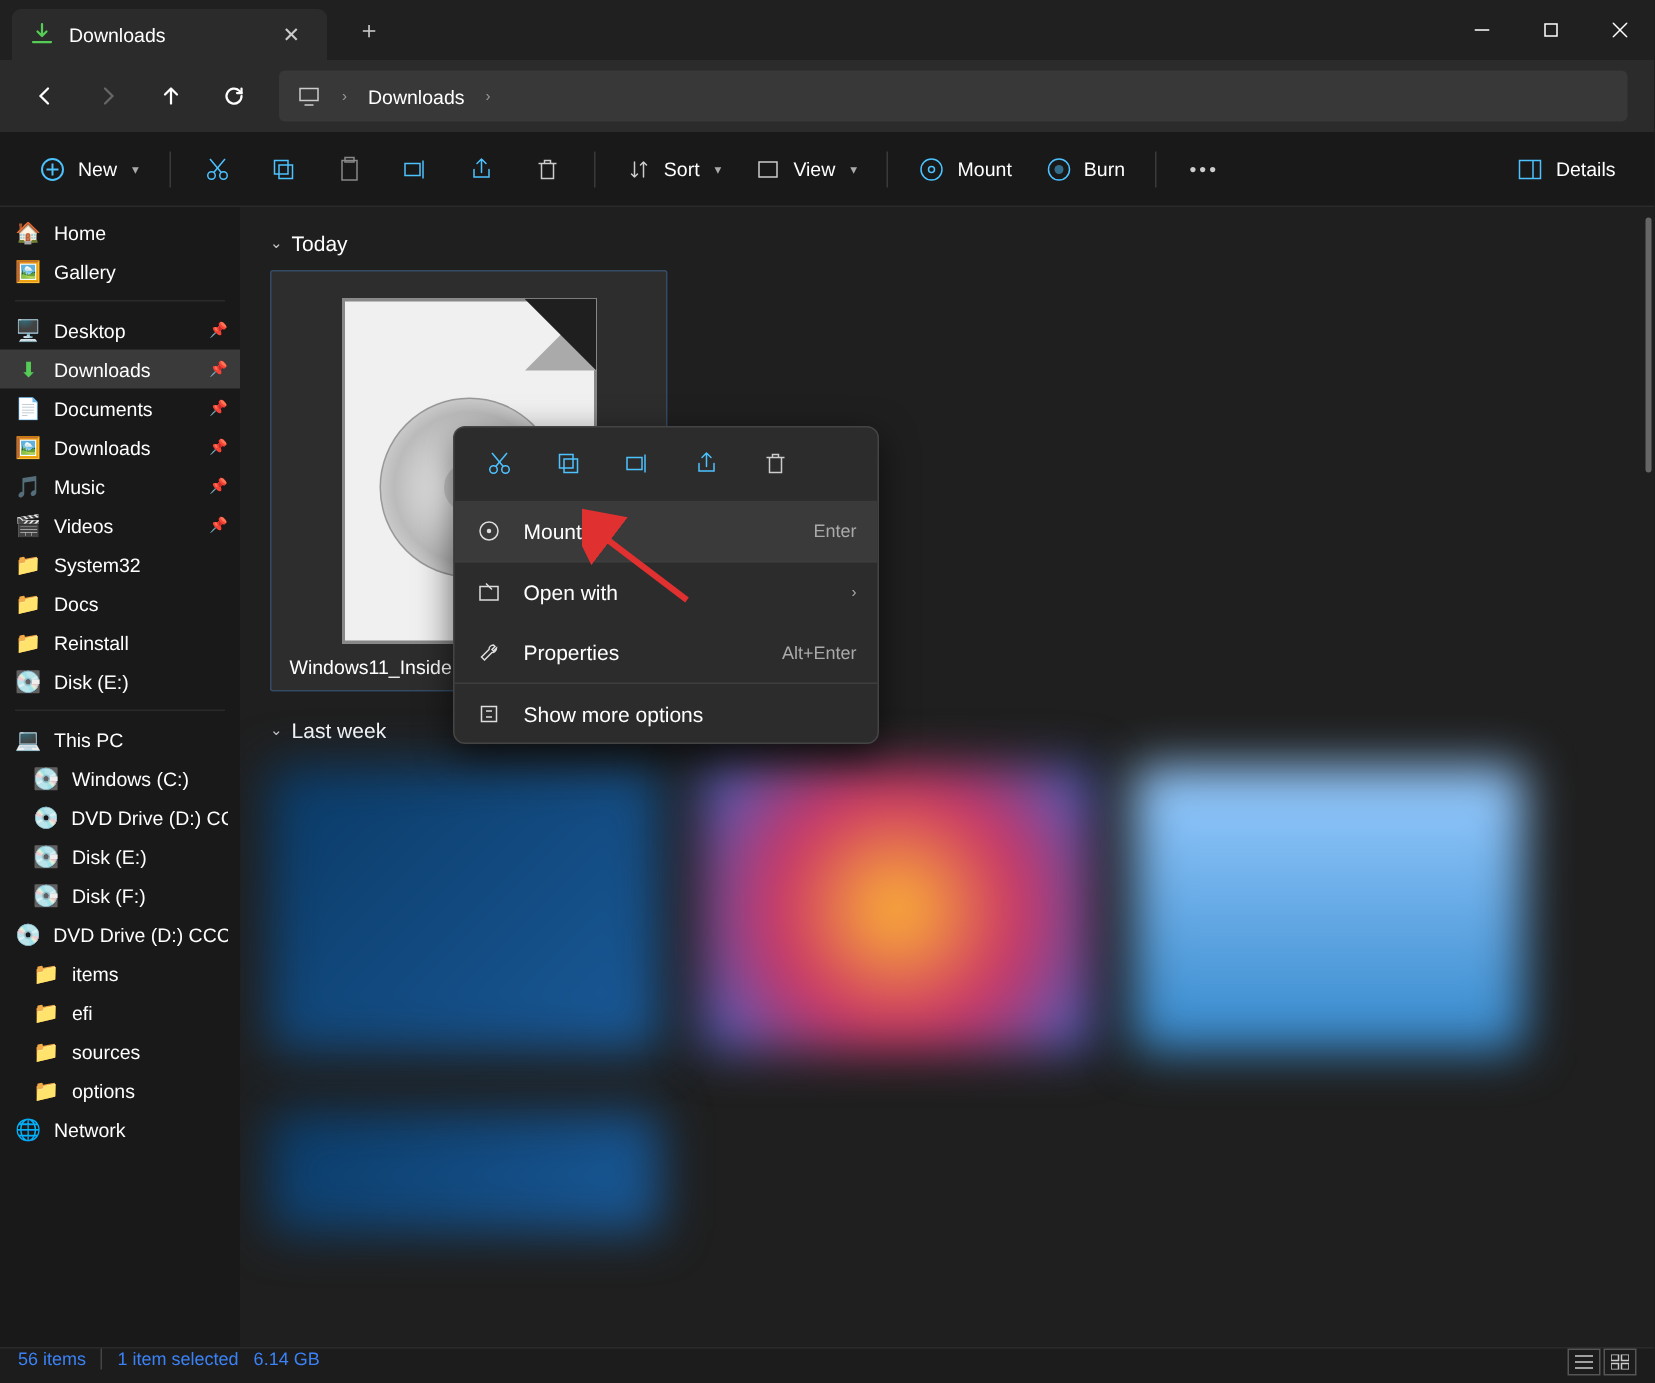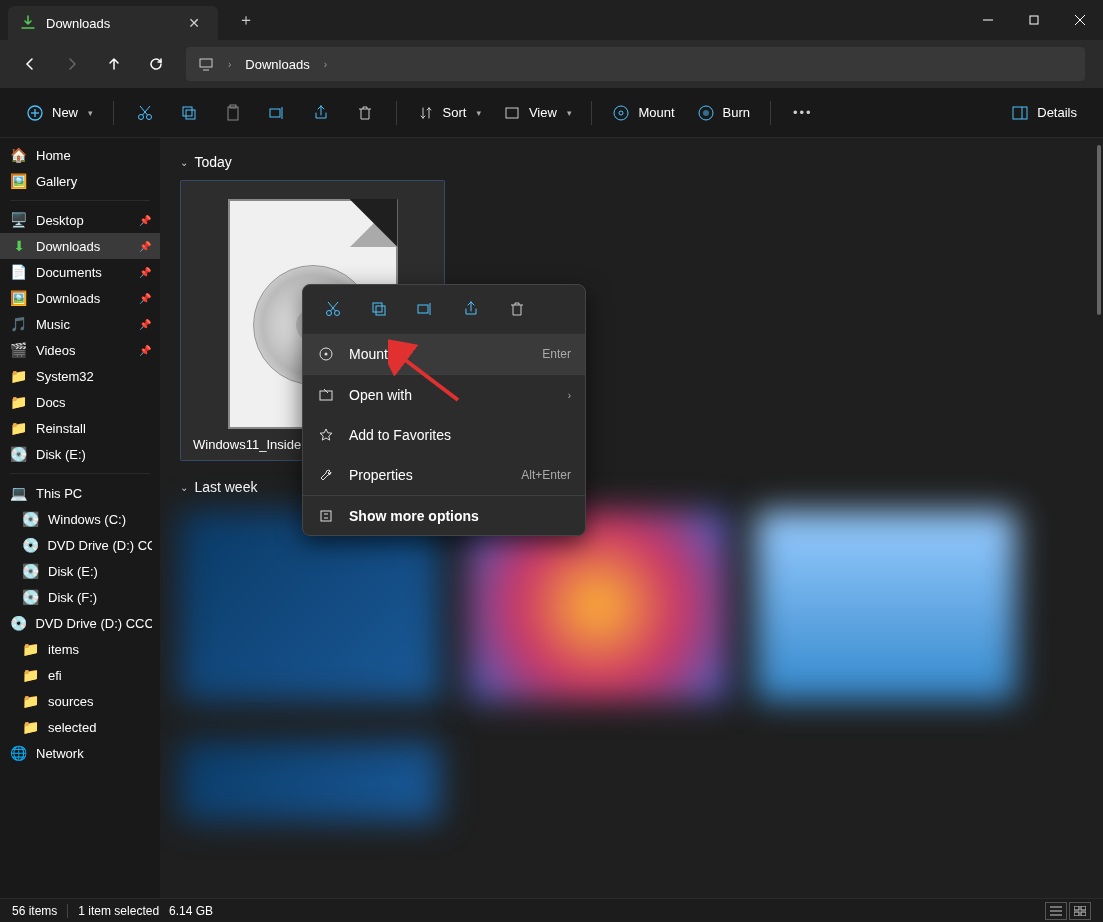--- a/index.html
+++ b/index.html
@@ -240,39 +240,39 @@
   .ctx-item {
     display: flex; align-items: center; gap: 14px;
     padding: 8px 14px 8px 14px; height: 40px;
     color: #fff; font-size: 14px;
   }
   .ctx-item.highlight { background: #3a3a3a; }
   .ctx-item-icon { width: 18px; color: #ddd; display:flex;align-items:center;justify-content:center;}
   .ctx-shortcut { margin-left: auto; color: #aaa; font-size: 12px; }
   .ctx-sub { margin-left: auto; color: #aaa; font-size: 10px; }
   .ctx-sep { height: 1px; background: #3e3e3e; margin: 0; }
-  .ctx-footer { border-top: 1px solid #3e3e3e; font-weight: bold; }
+  .ctx-footer { border-top: 1px solid #3e3e3e; }
 
   
   .arrow-annot {
     position: absolute;
     left: 388px; top: 338px;
     z-index: 200;
     pointer-events: none;
   }
 
   
   .statusbar {
     position: absolute; left: 0; bottom: 0;
     width: 100%; height: 24px;
     background: #1c1c1c;
     border-top: 1px solid #2a2a2a;
-    display: flex; align-items: center;
+    display: flex; align-items: flex-start;
     padding: 0 12px; gap: 10px;
-    font-size: 12px; color: #ffffff;
+    font-size: 12px; color: #3b82f6;
   }
   .status-sep { width: 1px; height: 14px; background: #444; }
   .view-toggles { margin-left: auto; display: flex; gap: 2px; }
   .vt-btn { width: 22px; height: 18px; border: 1px solid #555; display:flex;align-items:center;justify-content:center;}
 
   
   .scroll-track { position:absolute; right:2px; top:145px; width:4px; height:170px; background:#666; border-radius:2px; }
 
   svg { display: block; }
 </style>
@@ -550,21 +550,21 @@
     <div class="sb-item sb-indent-1">
         <span class="sb-icon">📁</span>
         <span>efi</span>
       </div>
     <div class="sb-item sb-indent-1">
         <span class="sb-icon">📁</span>
         <span>sources</span>
       </div>
     <div class="sb-item sb-indent-1">
         <span class="sb-icon">📁</span>
-        <span>selected</span>
+        <span>options</span>
       </div>
     <div class="sb-item">
         <span class="sb-icon">🌐</span>
         <span>Network</span>
       </div>
   </div>
 
   <div class="content">
     <div class="section-header">
       <span class="chev-down">⌄</span>
@@ -639,28 +639,20 @@
   <div class="ctx-sep"></div>
   <div class="ctx-item">
     <span class="ctx-item-icon">
         <svg width="16" height="16" viewBox="0 0 16 16">
           <rect x="2" y="4" width="12" height="9" stroke="#ddd" fill="none"></rect>
           <path d="M6 2l4 4" stroke="#ddd"></path>
         </svg>
       </span>
     <span>Open with</span>
     <span class="ctx-sub">›</span>
-  </div>
-  <div class="ctx-item">
-    <span class="ctx-item-icon">
-        <svg width="16" height="16" viewBox="0 0 16 16">
-          <path d="M8 2l1.8 3.8 4.2.4-3.2 2.8.9 4.1L8 11l-3.7 2.1.9-4.1L2 6.2l4.2-.4z" stroke="#ddd" fill="none"></path>
-        </svg>
-      </span>
-    <span>Add to Favorites</span>
   </div>
   <div class="ctx-item">
     <span class="ctx-item-icon">
         <svg width="16" height="16" viewBox="0 0 16 16">
           <path d="M11 3a3 3 0 0 0-3 3l-5 5 2 2 5-5a3 3 0 0 0 3-3l-2 2-1-1 2-2z" stroke="#ddd" fill="none"></path>
         </svg>
       </span>
     <span>Properties</span>
     <span class="ctx-shortcut">Alt+Enter</span>
   </div>

